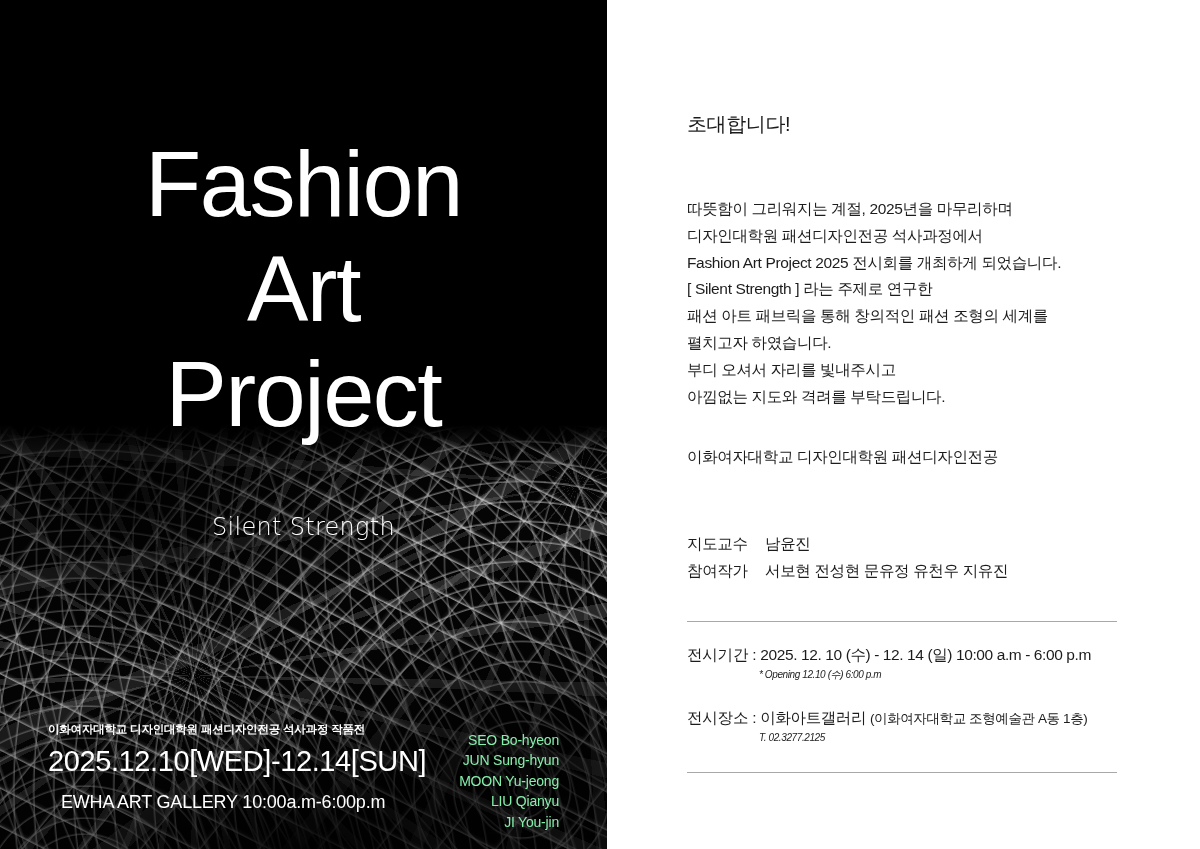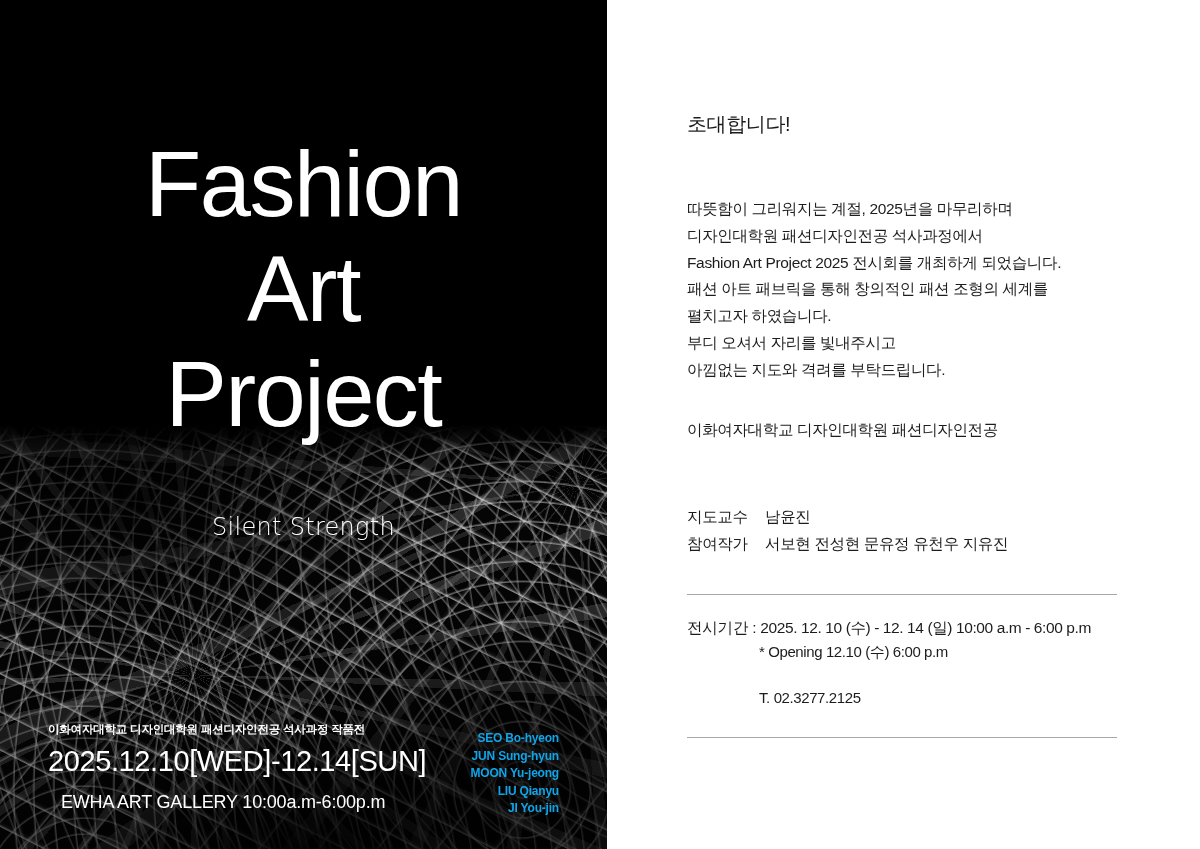--- a/index.html
+++ b/index.html
@@ -163,24 +163,24 @@
     letter-spacing: -.2px;
     margin: 13px;
     white-space: nowrap;
   }
 
   .poster-artists {
     position: absolute;
     right: 48px;
     top: 730px;
     text-align: right;
-    color: #0ea5e9;
-    font-size: 12px;
+    color: #86efac;
+    font-size: 14px;
     line-height: 1.46;
-    font-weight: 700;
+    font-weight: 400;
     letter-spacing: -.2px;
   }
   .poster-artists .artist-name {
     display: block;
     white-space: nowrap;
   }
 
   
   #invitation {
     position: absolute;
@@ -256,25 +256,26 @@
     display: block;
     font-size: 15.5px;
     line-height: 1.62;
     letter-spacing: -.4px;
     color: #1c1c1c;
     white-space: nowrap;
   }
   .detail-sub {
     display: block;
     padding-left: 72px;
-    font-size: 15px;
+    font-size: 10px;
     line-height: 1.62;
     letter-spacing: -.4px;
     color: #1c1c1c;
     white-space: nowrap;
+    font-style: italic;
   }
   .detail-line .dlabel { letter-spacing: -.2px; }
   .detail-line .dparen { font-size: 13.5px; }
 </style>
 </head>
 <body>
 
 <div id="poster">
 
   <div id="poster-texture">
@@ -314,20 +315,21 @@
 
 <div id="invitation">
   <div class="inv-inner">
 
     <h1 class="inv-heading">초대합니다!</h1>
 
     <div class="inv-body">
       <span class="bline">따뜻함이 그리워지는 계절,  2025년을 마무리하며</span>
       <span class="bline">디자인대학원 패션디자인전공 석사과정에서</span>
       <span class="bline">Fashion Art Project 2025 전시회를 개최하게 되었습니다.</span>
+      <span class="bline">[  Silent Strength  ] 라는 주제로 연구한</span>
       <span class="bline">패션 아트 패브릭을 통해 창의적인 패션 조형의 세계를</span>
       <span class="bline">펼치고자 하였습니다.</span>
       <span class="bline">부디 오셔서 자리를 빛내주시고</span>
       <span class="bline">아낌없는 지도와 격려를 부탁드립니다.</span>
     </div>
 
     <p class="inv-org">이화여자대학교 디자인대학원 패션디자인전공</p>
 
     <div class="inv-people">
       <span class="prow">
@@ -344,20 +346,25 @@
 
       <div class="detail-block">
         <span class="detail-line">
           <span class="dlabel">전시기간 :</span>
           <span>2025. 12. 10 (수) - 12. 14 (일)  10:00 a.m  - 6:00 p.m</span>
         </span>
         <span class="detail-sub">* Opening 12.10 (수) 6:00 p.m</span>
       </div>
 
       <div class="detail-block">
+        <span class="detail-line">
+          <span class="dlabel">전시장소 :</span>
+          <span>이화아트갤러리</span>
+          <span class="dparen">(이화여자대학교 조형예술관 A동 1층)</span>
+        </span>
         <span class="detail-sub">T. 02.3277.2125</span>
       </div>
 
     </div>
 
     <hr class="inv-rule rule-bottom">
 
   </div>
 </div>
 

